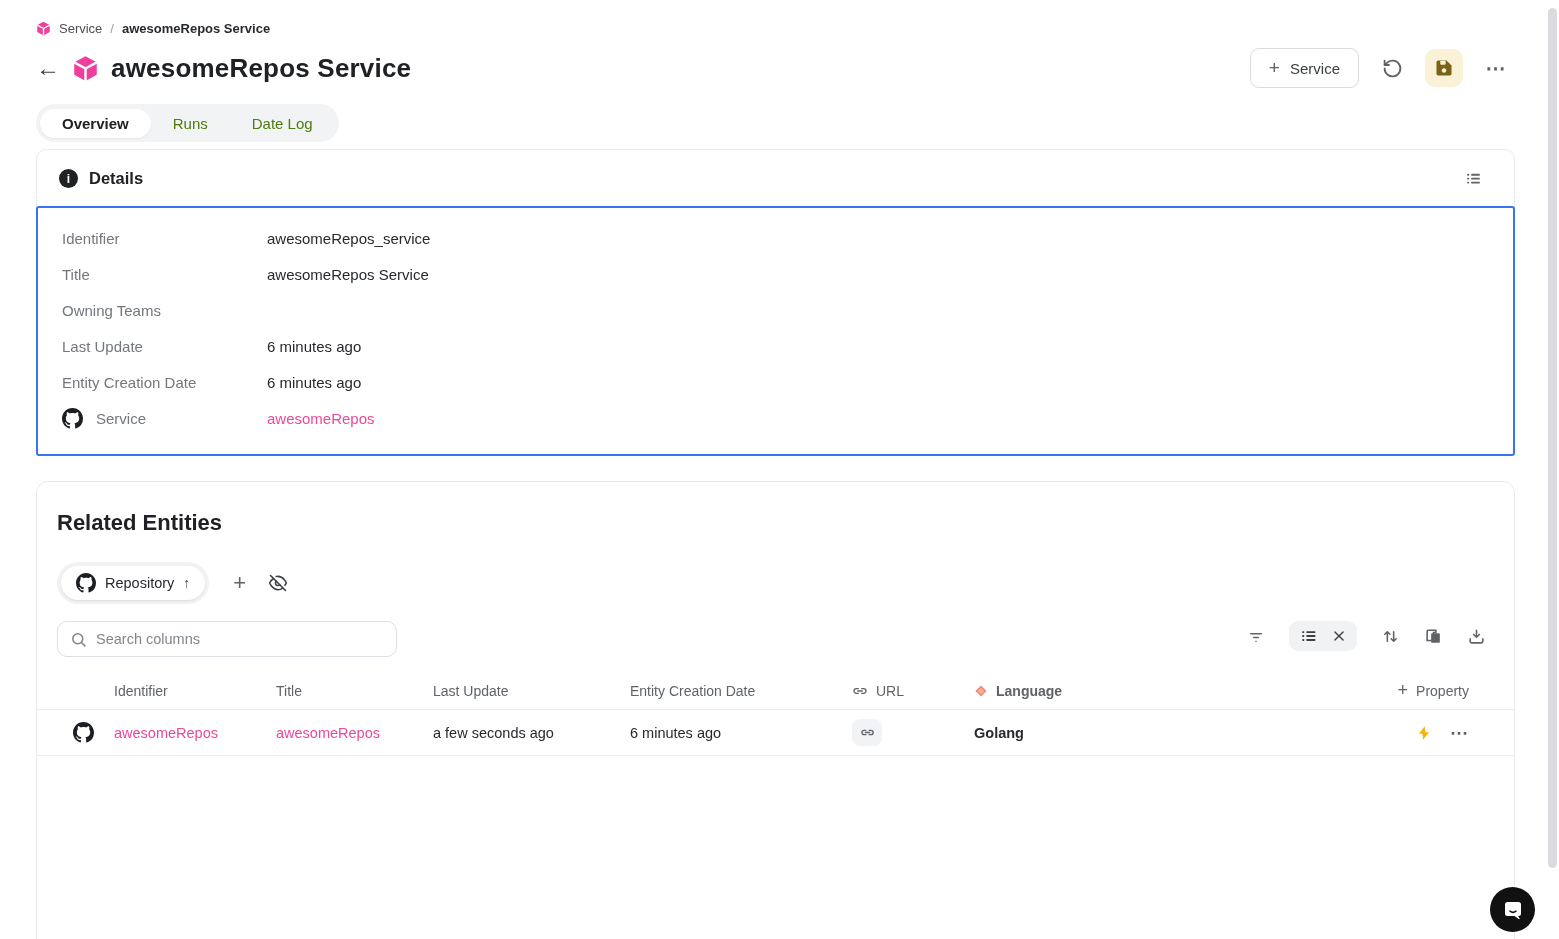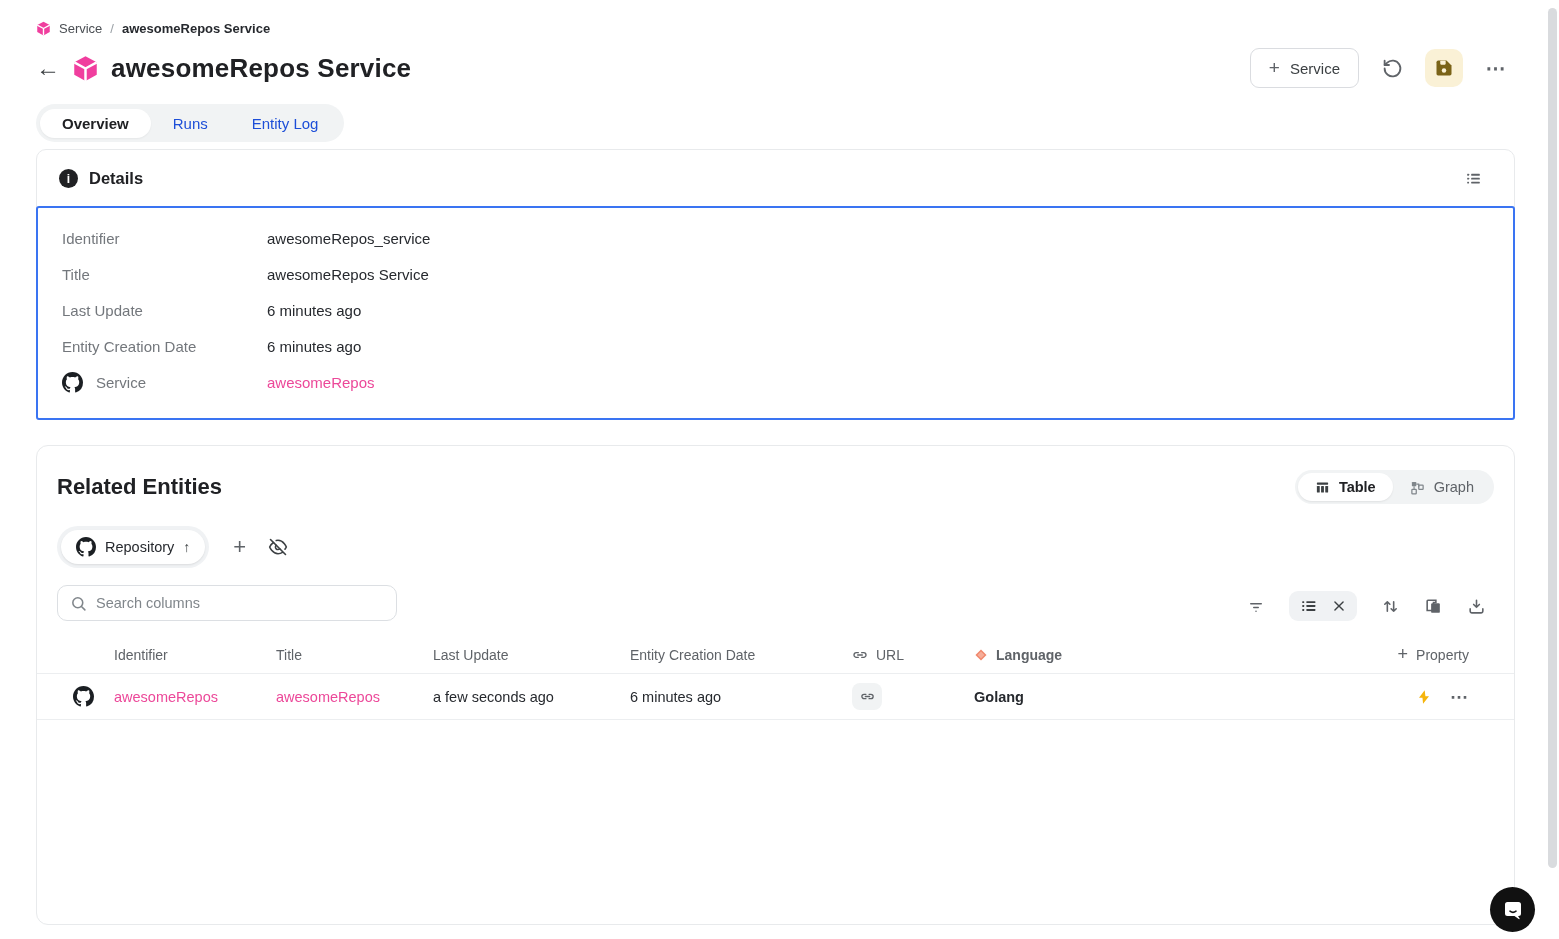--- a/index.html
+++ b/index.html
@@ -25,21 +25,21 @@
     color:#3c4043; cursor:pointer; font-family:inherit; }
   .widget-btn .plus { font-size:19px; color:#5f6368; font-weight:400; }
   .icon-btn { background:none; border:none; cursor:pointer; width:38px; height:38px;
     display:flex; align-items:center; justify-content:center; border-radius:10px; color:#5f6368; }
   .save-btn { background:#faf1d6; }
   .more-btn { font-size:20px; color:#5f6368; letter-spacing:1px; font-weight:700; }
 
   .tabs { display:inline-flex; align-items:center; background:#f1f3f4; border-radius:22px;
     padding:4px; margin:14px 0 0 36px; height:38px; }
   .tab { border:none; background:transparent; font-family:inherit; font-size:15px;
-    color:#1d4ed8; padding:6px 22px; border-radius:16px; cursor:pointer; }
+    color:#4d7c0f; padding:6px 22px; border-radius:16px; cursor:pointer; }
   .tab.active { background:#fff; color:#202124; font-weight:700;
     box-shadow:0 1px 2px rgba(0,0,0,.05); }
 
   
   .details-card { margin:7px 44px 0 36px; border:1px solid #e8eaec; border-radius:10px; }
   .details-header { display:flex; align-items:center; gap:11px; height:57px; padding:0 22px; }
   .info-icon { width:19px; height:19px; border-radius:50%; background:#202124; color:#fff;
     font-size:12px; font-weight:700; display:flex; align-items:center; justify-content:center; }
   .details-title { font-size:16.5px; font-weight:700; color:#202124; }
   .details-header .icon-btn { margin-left:auto; }
@@ -67,21 +67,21 @@
   .chip-row { display:flex; align-items:center; margin-top:20px; padding:0 20px; }
   .chip-wrap { background:#f0f2f4; border-radius:22px; padding:4px; display:inline-flex; }
   .rel-chip { display:flex; align-items:center; gap:9px; background:#fff; border:none;
     border-radius:17px; padding:7px 15px; font-family:inherit; font-size:14.5px; color:#26292e;
     box-shadow:0 1px 2px rgba(0,0,0,.09); cursor:pointer; }
   .rel-chip .arrow { color:#3c4043; font-size:14px; }
   .chip-plus { margin-left:24px; font-size:22px; color:#5f6368; background:none; border:none;
     cursor:pointer; font-weight:400; line-height:1; }
   .chip-hide { margin-left:22px; background:none; border:none; cursor:pointer; display:flex; }
 
-  .search-row { display:flex; align-items:flex-end; margin-top:17px; padding:0 28px 0 20px; }
+  .search-row { display:flex; align-items:flex-start; margin-top:17px; padding:0 28px 0 20px; }
   .search-box { position:relative; width:340px; height:36px; border:1px solid #dcdfe3;
     border-radius:10px; background:#fff; }
   .search-box svg { position:absolute; left:12px; top:9px; }
   .search-box input { width:100%; height:100%; border:none; outline:none; background:transparent;
     padding:0 12px 0 38px; font-family:inherit; font-size:14.5px; color:#26292e; }
   .search-box input::placeholder { color:#80868b; }
   .tbl-toolbar { margin-left:auto; display:flex; align-items:center; gap:24px; }
   .tool-btn { background:none; border:none; cursor:pointer; display:flex; align-items:center;
     color:#5f6368; }
   .view-pill { background:#f0f2f4; border-radius:9px; padding:6px 11px; display:flex;
@@ -164,21 +164,21 @@
       </span>
     </button>
     <button class="icon-btn more-btn">⋯</button>
   </div>
 </div>
 
 
 <div class="tabs">
   <button class="tab active">Overview</button>
   <button class="tab">Runs</button>
-  <button class="tab">Entity Log</button>
+  <button class="tab">Date Log</button>
 </div>
 
 
 <section class="details-card">
   <div class="details-header">
     <span class="info-icon">i</span>
     <span class="details-title">Details</span>
     <button class="icon-btn">
       <span style="display:flex;">
         <svg width="19" height="19" viewBox="0 0 24 24" fill="#5f6368">
@@ -196,20 +196,24 @@
   <div class="details-body">
     <div class="d-row">
       <span class="d-label">Identifier</span>
       <span class="d-value">awesomeRepos_service</span>
     </div>
     <div class="d-row">
       <span class="d-label">Title</span>
       <span class="d-value">awesomeRepos Service</span>
     </div>
     <div class="d-row">
+      <span class="d-label">Owning Teams</span>
+      <span class="d-value"></span>
+    </div>
+    <div class="d-row">
       <span class="d-label">Last Update</span>
       <span class="d-value">6 minutes ago</span>
     </div>
     <div class="d-row">
       <span class="d-label">Entity Creation Date</span>
       <span class="d-value">6 minutes ago</span>
     </div>
     <div class="d-row">
       <span class="d-label">
         <span style="display:flex;">
@@ -221,44 +225,20 @@
       </span>
       <a class="d-value link">awesomeRepos</a>
     </div>
   </div>
 </section>
 
 
 <section class="related-card">
   <div class="rel-head">
     <span class="rel-title">Related Entities</span>
-    <div class="seg-toggle">
-      <button class="seg-opt active">
-        <span style="display:flex;">
-          <svg width="15" height="15" viewBox="0 0 24 24" fill="#3c4043">
-              <rect x="3" y="4" width="18" height="3.4" rx="1"></rect>
-              <rect x="3" y="9.4" width="4.6" height="10.6" rx="1"></rect>
-              <rect x="9.7" y="9.4" width="4.6" height="10.6" rx="1"></rect>
-              <rect x="16.4" y="9.4" width="4.6" height="10.6" rx="1"></rect>
-            </svg>
-        </span>
-        <span>Table</span>
-      </button>
-      <button class="seg-opt">
-        <span style="display:flex;">
-          <svg width="15" height="15" viewBox="0 0 24 24" fill="#80868b">
-              <rect x="3" y="3" width="7" height="7" rx="1"></rect>
-              <rect x="14" y="8" width="7" height="7" rx="1" fill="none" stroke="#80868b" stroke-width="2"></rect>
-              <rect x="3" y="15" width="7" height="7" rx="1" fill="none" stroke="#80868b" stroke-width="2"></rect>
-              <path d="M10 6.5h4v5M6.5 10v5" stroke="#80868b" stroke-width="1.8" fill="none"></path>
-            </svg>
-        </span>
-        <span>Graph</span>
-      </button>
-    </div>
   </div>
 
   <div class="chip-row">
     <div class="chip-wrap">
       <button class="rel-chip">
         <span style="display:flex;">
           <svg width="20" height="20" viewBox="0 0 16 16" fill="#1b1f23">
               <path d="M8 0C3.58 0 0 3.58 0 8c0 3.54 2.29 6.53 5.47 7.59.4.07.55-.17.55-.38 0-.19-.01-.82-.01-1.49-2.01.37-2.53-.49-2.69-.94-.09-.23-.48-.94-.82-1.13-.28-.15-.68-.52-.01-.53.63-.01 1.08.58 1.23.82.72 1.21 1.87.87 2.33.66.07-.52.28-.87.51-1.07-1.78-.2-3.64-.89-3.64-3.95 0-.87.31-1.59.82-2.15-.08-.2-.36-1.02.08-2.12 0 0 .67-.21 2.2.82.64-.18 1.32-.27 2-.27s1.36.09 2 .27c1.53-1.04 2.2-.82 2.2-.82.44 1.1.16 1.92.08 2.12.51.56.82 1.27.82 2.15 0 3.07-1.87 3.75-3.65 3.95.29.25.54.73.54 1.48 0 1.07-.01 1.93-.01 2.2 0 .21.15.46.55.38A8.01 8.01 0 0 0 16 8c0-4.42-3.58-8-8-8z"></path>
             </svg>
         </span>

